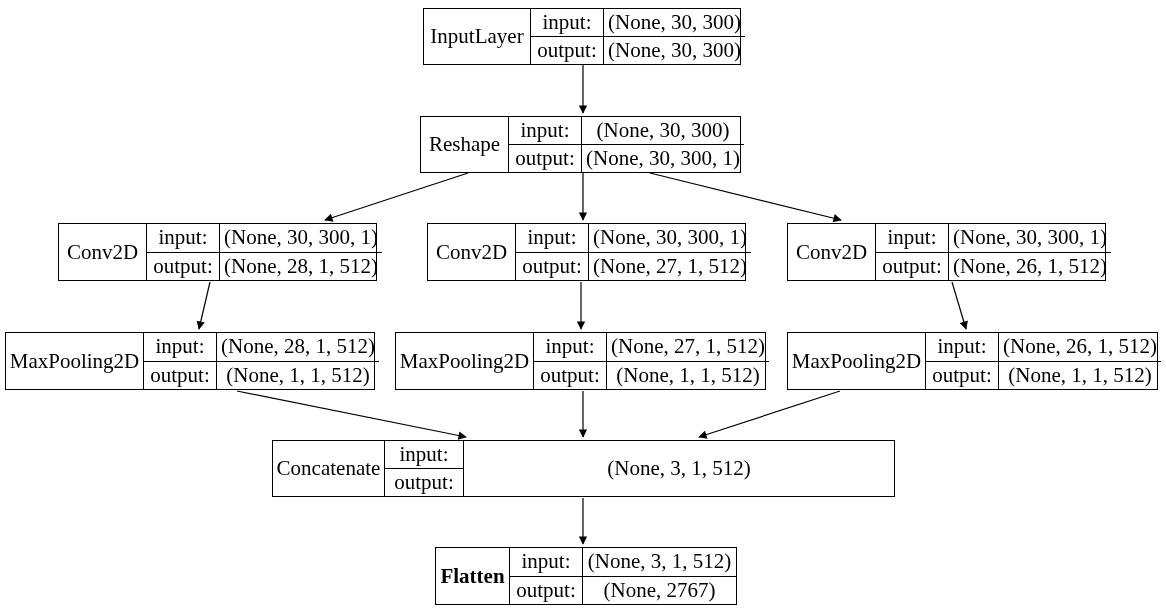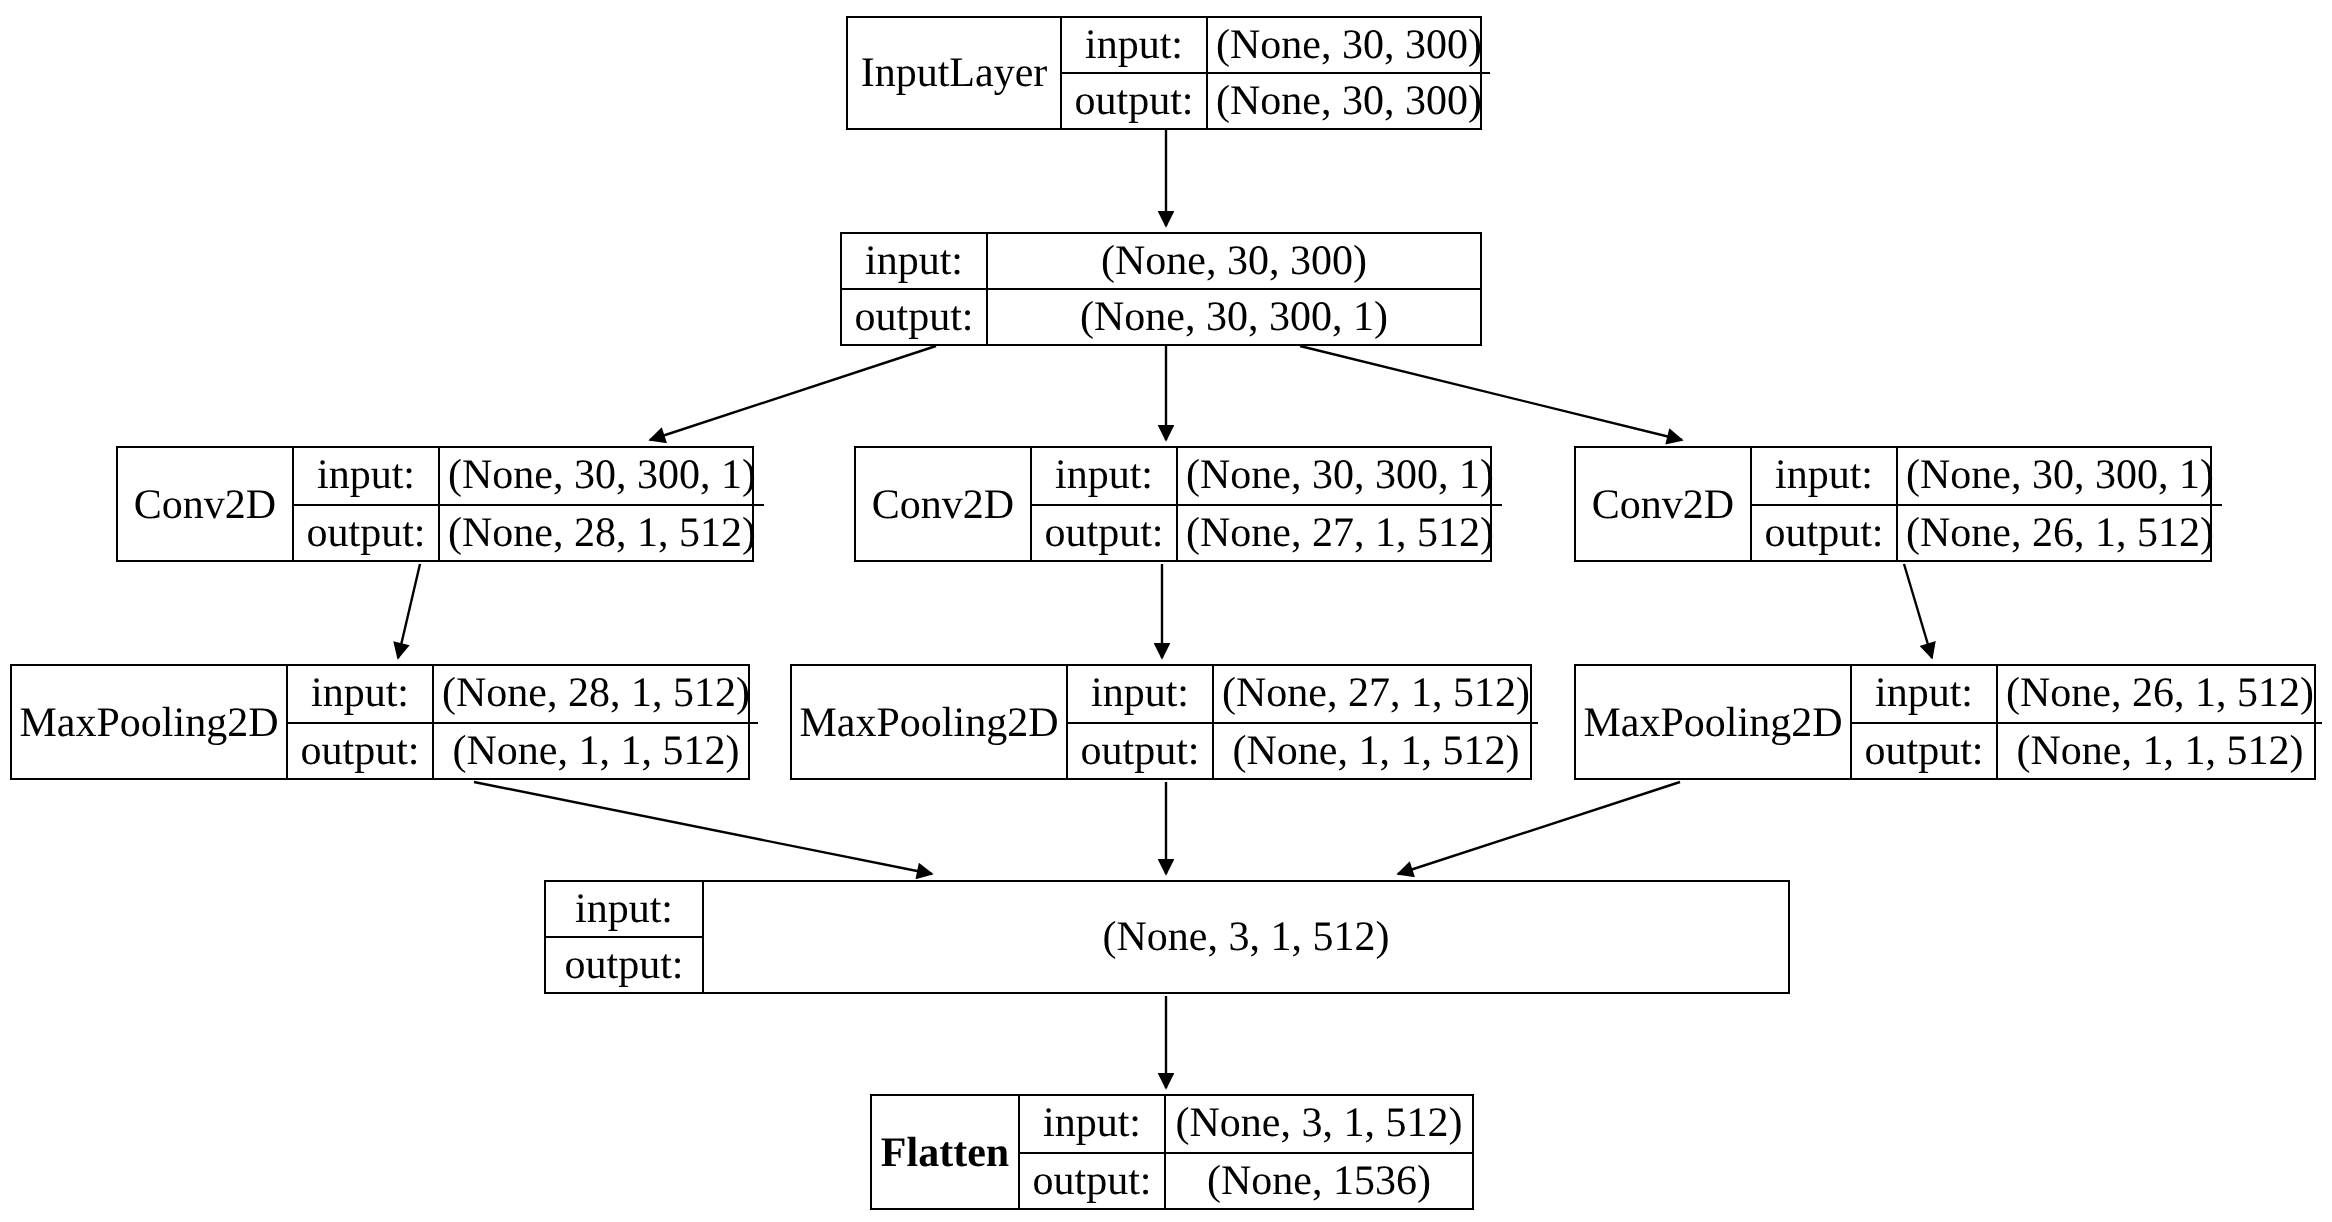--- a/index.html
+++ b/index.html
@@ -87,20 +87,21 @@
       <div class="ncell top">input:</div>
       <div class="ncell">output:</div>
     </div>
     <div class="col values">
       <div class="ncell top">(None, 30, 300)</div>
       <div class="ncell">(None, 30, 300)</div>
     </div>
   </div>
 
   <div class="node" style="left:420px; top:116px; width:321px; height:57px;">
+    <div class="ncell name-cell" style="width:88px;">Reshape</div>
     <div class="col labels" style="width:72px;">
       <div class="ncell top">input:</div>
       <div class="ncell">output:</div>
     </div>
     <div class="col values">
       <div class="ncell top">(None, 30, 300)</div>
       <div class="ncell">(None, 30, 300, 1)</div>
     </div>
   </div>
 
@@ -170,34 +171,35 @@
       <div class="ncell top">input:</div>
       <div class="ncell">output:</div>
     </div>
     <div class="col values">
       <div class="ncell top">(None, 26, 1, 512)</div>
       <div class="ncell">(None, 1, 1, 512)</div>
     </div>
   </div>
 
   <div class="node" style="left:272px; top:440px; width:623px; height:57px;">
+    <div class="ncell name-cell" style="width:112px;">Concatenate</div>
     <div class="col labels" style="width:78px;">
       <div class="ncell top">input:</div>
       <div class="ncell">output:</div>
     </div>
     <div class="col values">
       <div class="ncell">(None, 3, 1, 512)</div>
     </div>
   </div>
 
   <div class="node" style="left:435px; top:547px; width:302px; height:58px;">
     <div class="ncell name-cell" style="width:74px;font-weight:bold;">Flatten</div>
     <div class="col labels" style="width:72px;">
       <div class="ncell top">input:</div>
       <div class="ncell">output:</div>
     </div>
     <div class="col values">
       <div class="ncell top">(None, 3, 1, 512)</div>
-      <div class="ncell">(None, 1536)</div>
+      <div class="ncell">(None, 2767)</div>
     </div>
   </div>
 
 </div>
 
 </body></html>

